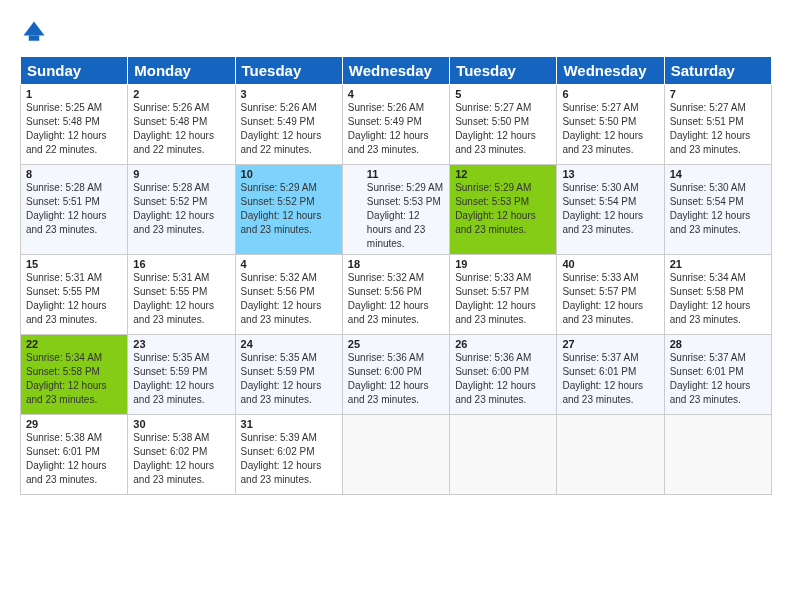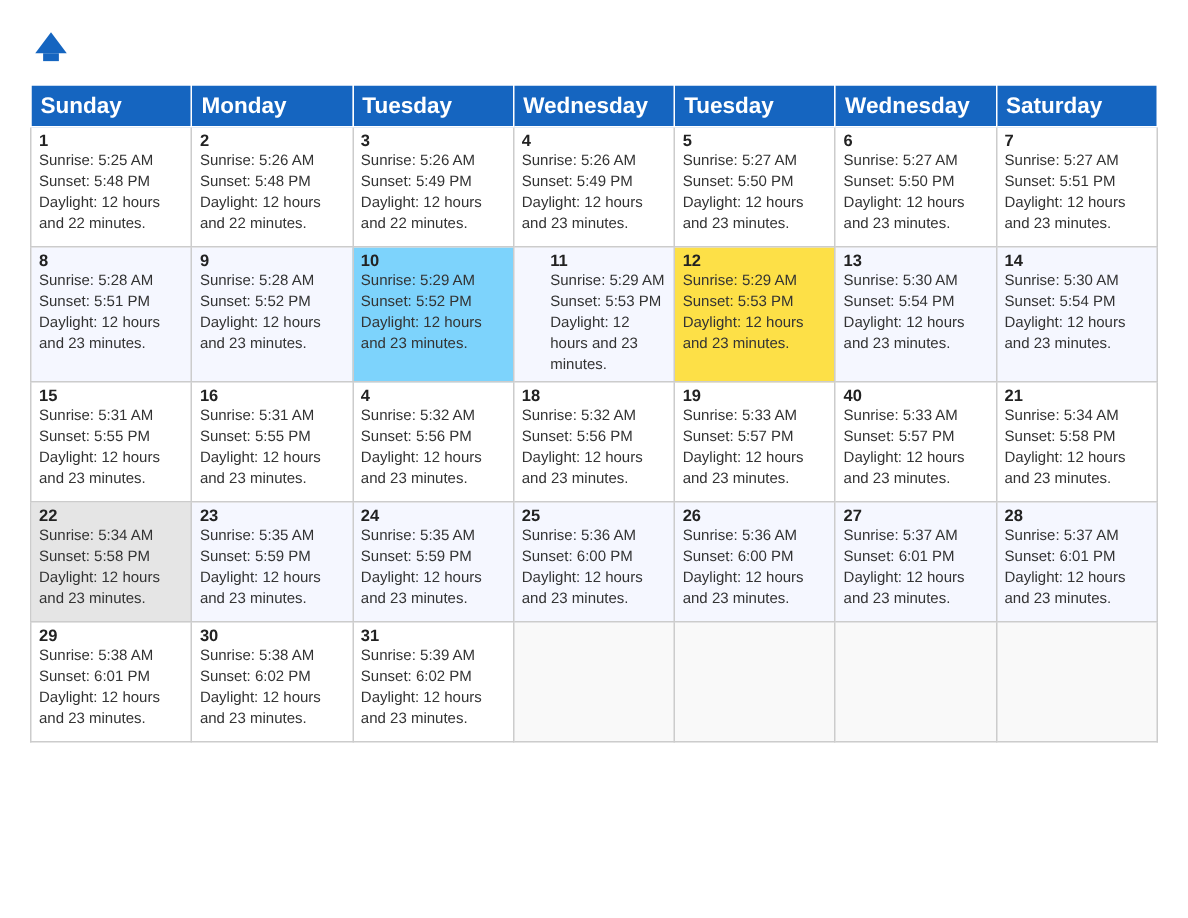--- a/index.html
+++ b/index.html
@@ -177,21 +177,21 @@
           <span class="day-detail">Sunrise: 5:28 AM<br>Sunset: 5:52 PM<br>Daylight: 12 hours and 23 minutes.</span>
         </td>
           <td style="background: #7dd3fc;">
           <span class="day-number">10</span>
           <span class="day-detail">Sunrise: 5:29 AM<br>Sunset: 5:52 PM<br>Daylight: 12 hours and 23 minutes.</span>
         </td>
           <td style="background: rgb(245, 247, 255); padding-left: 24px;">
           <span class="day-number">11</span>
           <span class="day-detail">Sunrise: 5:29 AM<br>Sunset: 5:53 PM<br>Daylight: 12 hours and 23 minutes.</span>
         </td>
-          <td style="background: #fde047;">
+          <td style="background: #84cc16;">
           <span class="day-number">12</span>
           <span class="day-detail">Sunrise: 5:29 AM<br>Sunset: 5:53 PM<br>Daylight: 12 hours and 23 minutes.</span>
         </td>
           <td style="background: rgb(245, 247, 255);">
           <span class="day-number">13</span>
           <span class="day-detail">Sunrise: 5:30 AM<br>Sunset: 5:54 PM<br>Daylight: 12 hours and 23 minutes.</span>
         </td>
           <td style="background: rgb(245, 247, 255);">
           <span class="day-number">14</span>
           <span class="day-detail">Sunrise: 5:30 AM<br>Sunset: 5:54 PM<br>Daylight: 12 hours and 23 minutes.</span>
@@ -221,21 +221,21 @@
           <td>
           <span class="day-number">40</span>
           <span class="day-detail">Sunrise: 5:33 AM<br>Sunset: 5:57 PM<br>Daylight: 12 hours and 23 minutes.</span>
         </td>
           <td>
           <span class="day-number">21</span>
           <span class="day-detail">Sunrise: 5:34 AM<br>Sunset: 5:58 PM<br>Daylight: 12 hours and 23 minutes.</span>
         </td>
         </tr>
         <tr>
-          <td style="background: #e5e5e5; margin-left: 28px;">
+          <td style="background: #84cc16; margin-left: 28px;">
           <span class="day-number">22</span>
           <span class="day-detail">Sunrise: 5:34 AM<br>Sunset: 5:58 PM<br>Daylight: 12 hours and 23 minutes.</span>
         </td>
           <td style="background: rgb(245, 247, 255);">
           <span class="day-number">23</span>
           <span class="day-detail">Sunrise: 5:35 AM<br>Sunset: 5:59 PM<br>Daylight: 12 hours and 23 minutes.</span>
         </td>
           <td style="background: rgb(245, 247, 255);">
           <span class="day-number">24</span>
           <span class="day-detail">Sunrise: 5:35 AM<br>Sunset: 5:59 PM<br>Daylight: 12 hours and 23 minutes.</span>

